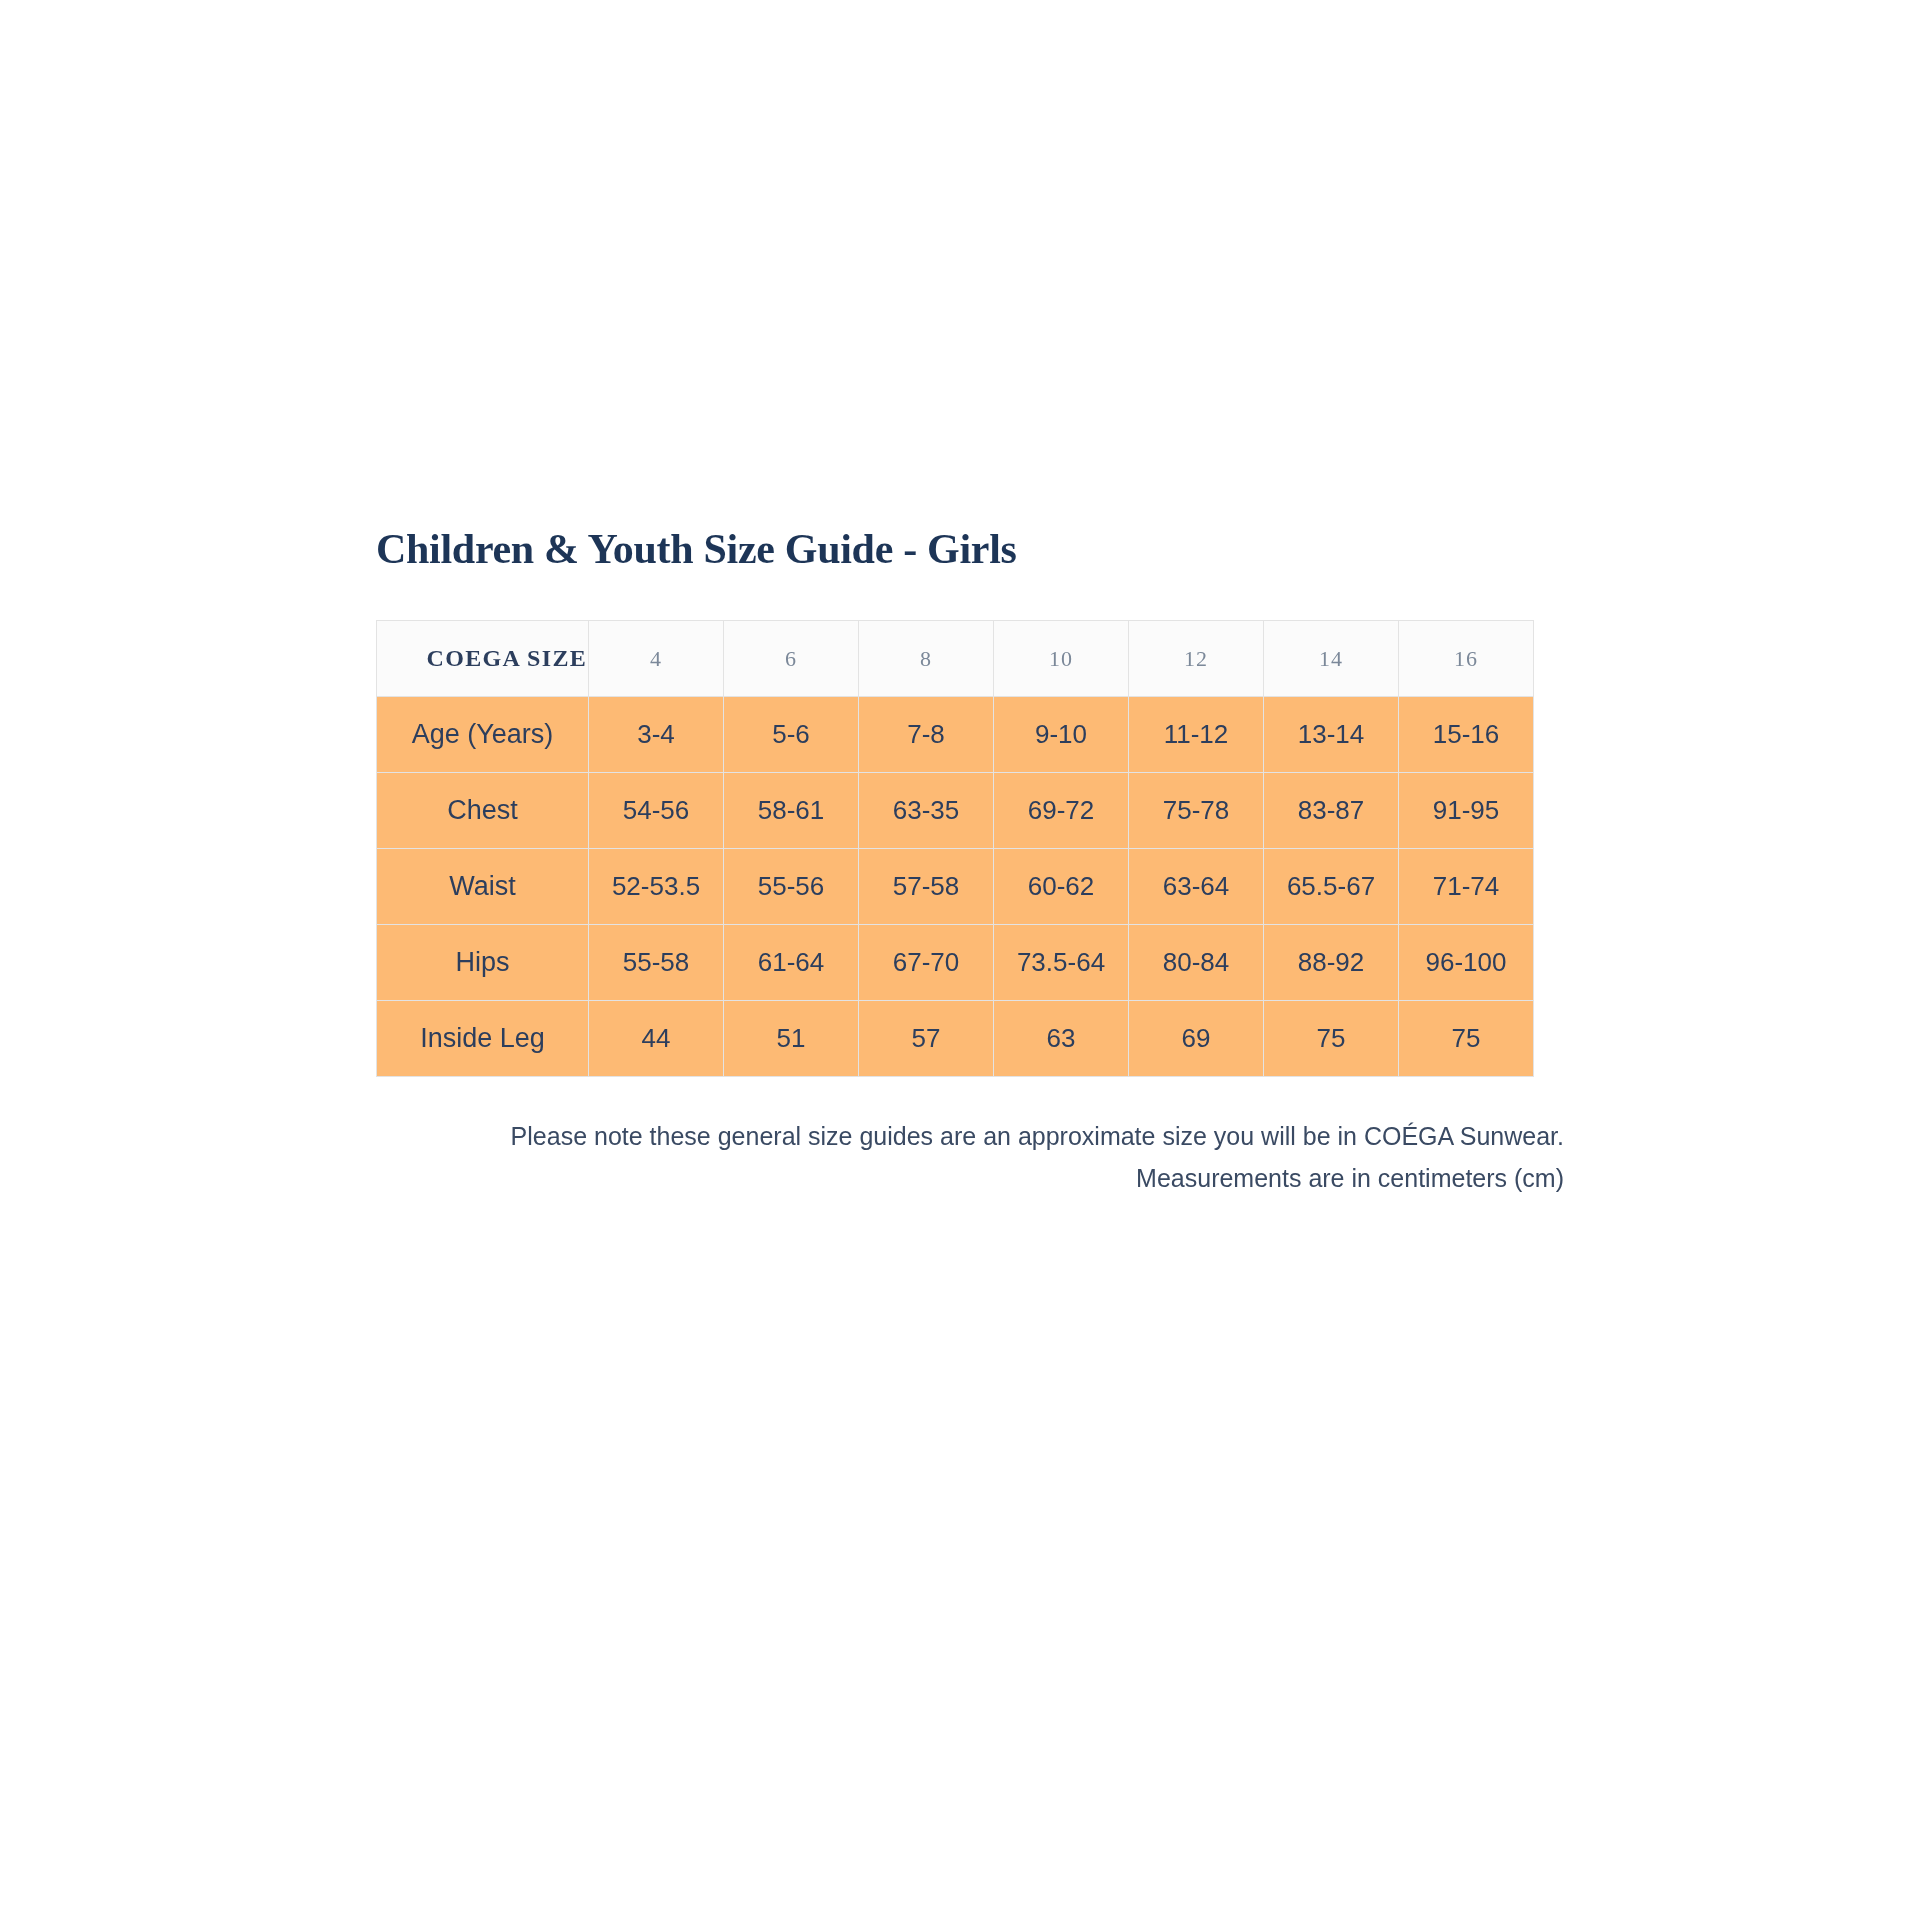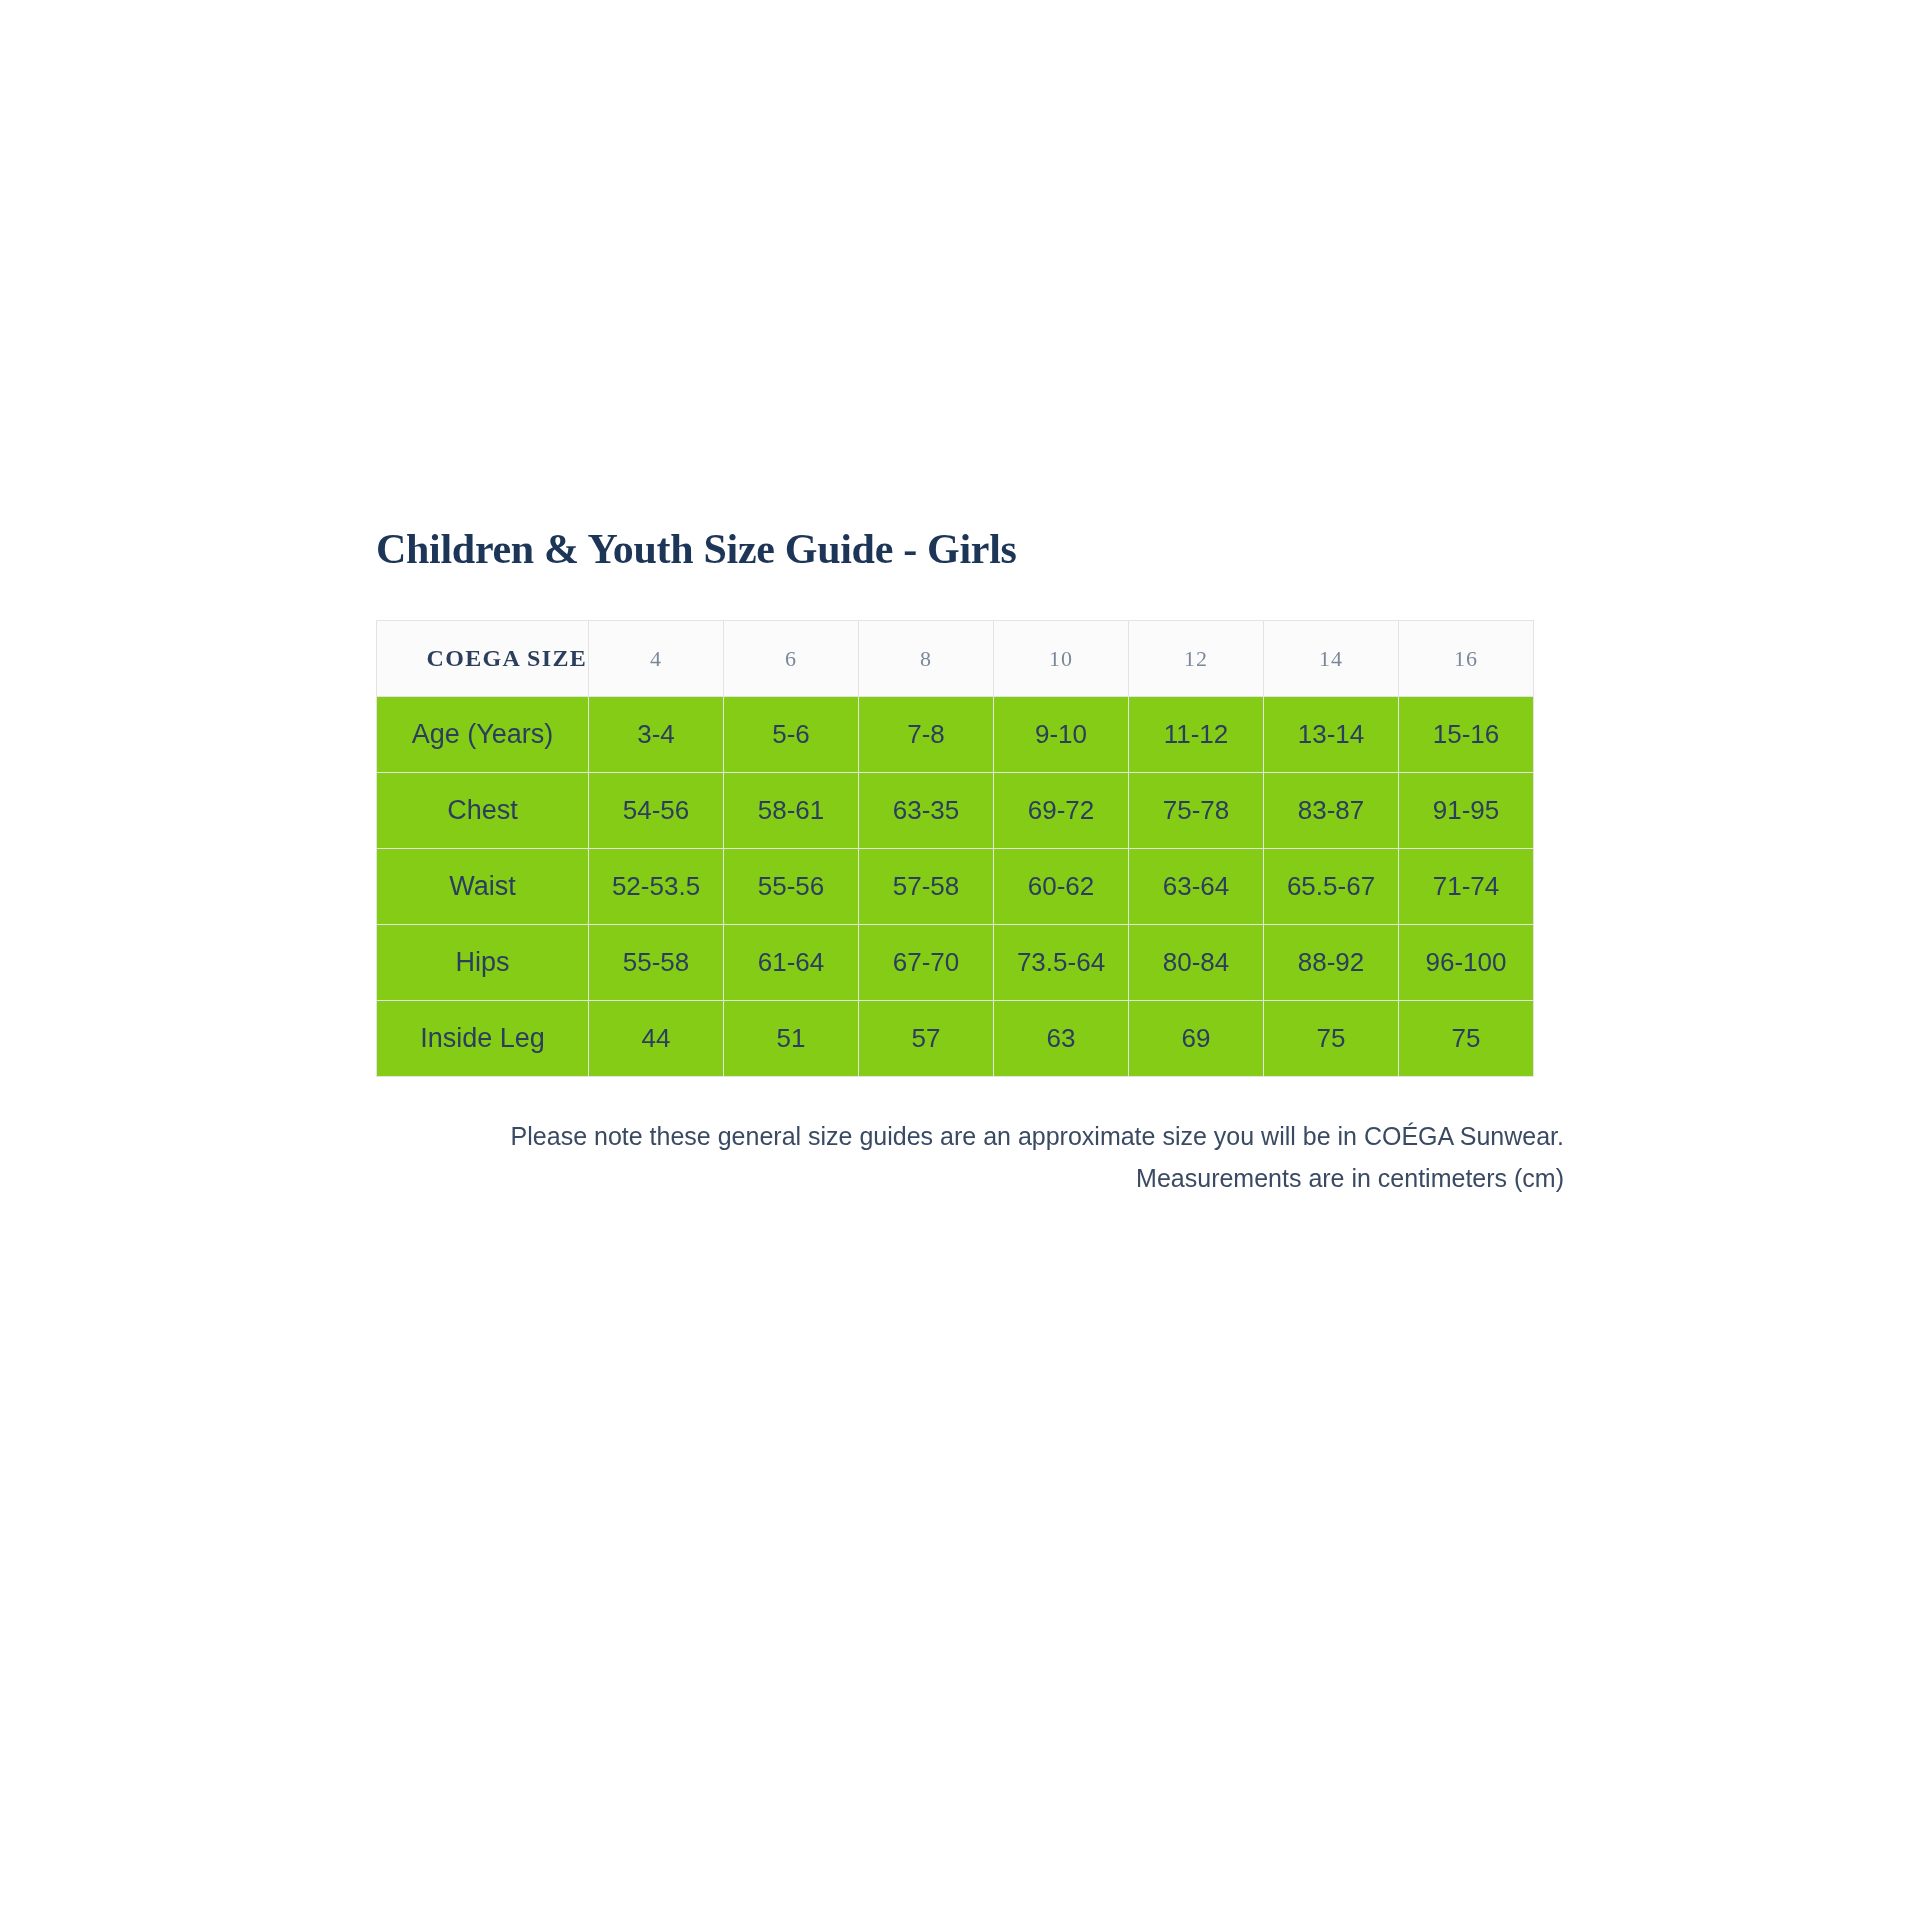--- a/index.html
+++ b/index.html
@@ -67,21 +67,21 @@
   thead th.head-size {
     font-size: 22px;
     font-weight: 400;
     color: #7b8899;
   }
   tbody td.row-label {
     font-size: 27px;
     color: #2c3e5d;
   }
   tbody tr td {
-    background: #84cc16;
+    background: #fdba74;
   }
   col.c-label { width: 212px; }
   col.c-size { width: 135px; }
   .notes {
     margin-top: 40px;
     font-size: 25px;
     line-height: 1.55;
     color: #3a4a63;
   }
   .notes p {

